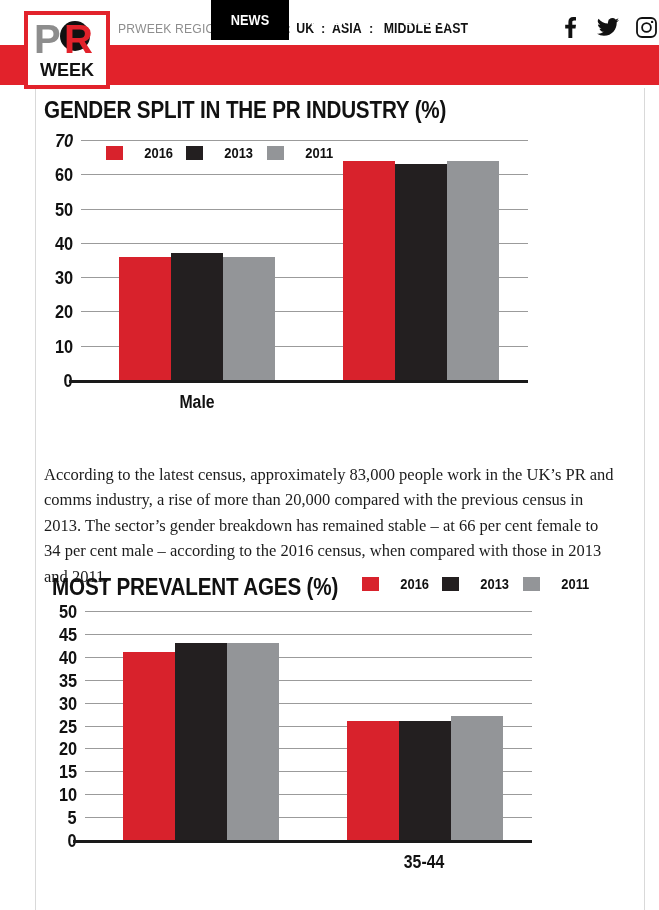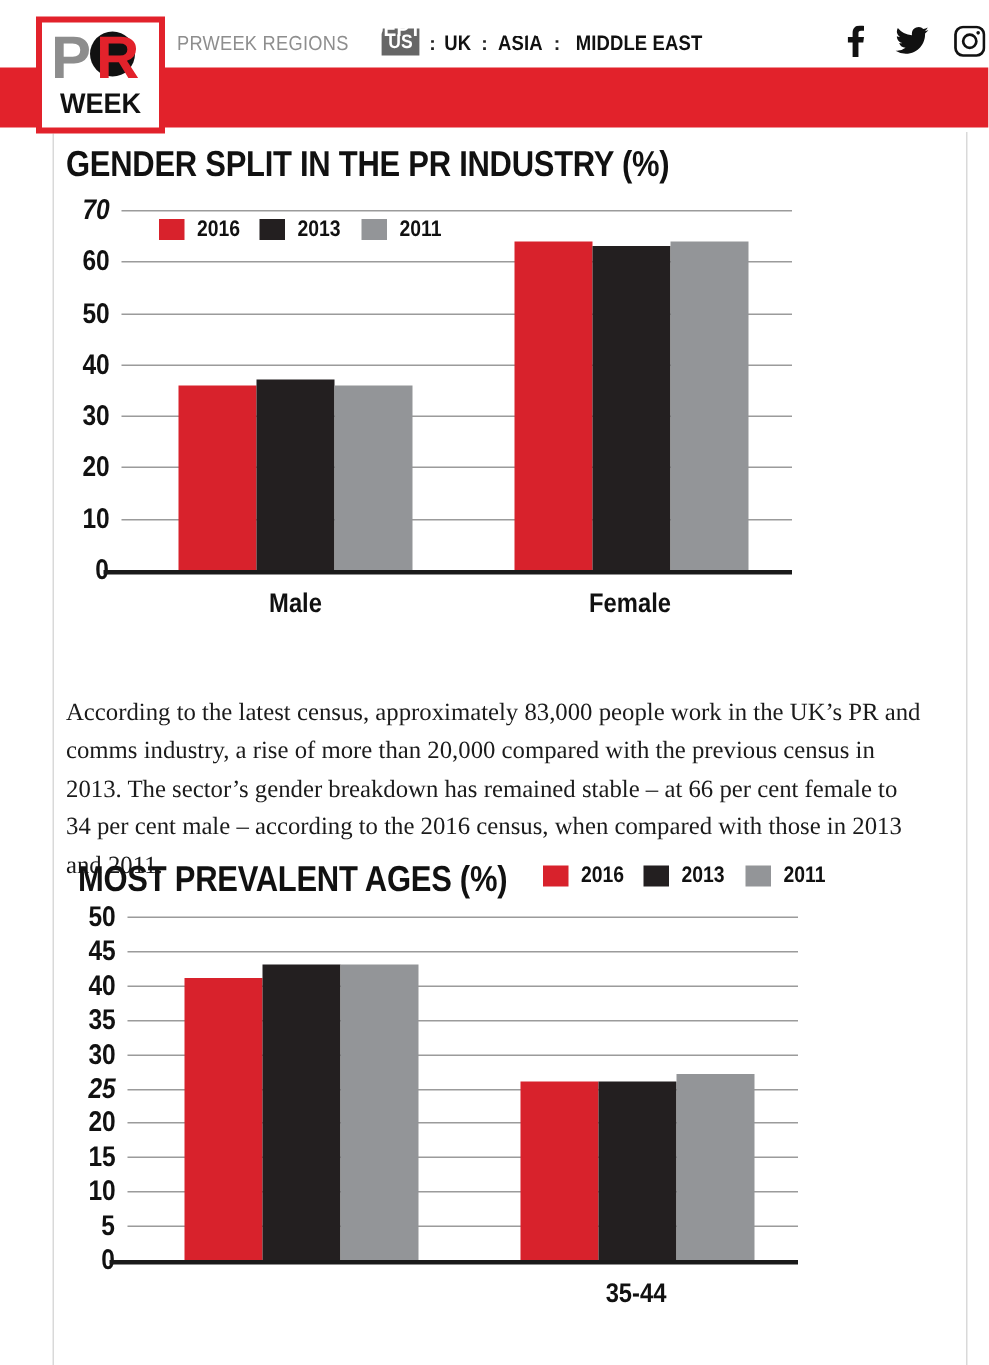--- a/index.html
+++ b/index.html
@@ -51,21 +51,21 @@
   
   .col-rule-left{position:absolute;left:35px;top:88px;width:1px;height:822px;background:#d9d9d9;}
   .col-rule-right{position:absolute;left:644px;top:88px;width:1px;height:822px;background:#d9d9d9;}
 
   
   .chart-title{font-family:"Liberation Sans",sans-serif;font-weight:bold;color:#111;
                font-size:24px;letter-spacing:-.2px;white-space:nowrap;text-align:right;}
   .chart-title span{display:inline-block;transform:scaleX(.86);transform-origin:left center;}
 
   .legend{display:flex;align-items:center;gap:11px;}
-  .leg{display:flex;align-items:center;gap:6px;justify-content:space-between;}
+  .leg{display:flex;align-items:center;gap:19px;justify-content:space-between;}
   .leg-sw{width:17px;height:14px;display:block;}
   .leg-txt{font-weight:bold;font-size:15px;color:#111;}
   .leg-txt span{display:inline-block;transform:scaleX(.86);}
 
   .plot{position:absolute;}
   .gridline{position:absolute;height:1px;background:#8a8a8a;opacity:.85;}
   .axisline{position:absolute;height:3px;background:#1a1a1a;}
   .ytick{position:absolute;text-align:right;font-weight:bold;color:#111;
          font-size:19px;line-height:19px;}
   .ytick span{display:inline-block;transform:scaleX(.86);transform-origin:right center;}
@@ -122,20 +122,23 @@
       <div class="soc">
         <svg width="21" height="21" viewBox="0 0 21 21">
           <rect x="1" y="1" width="19" height="19" rx="5" ry="5" fill="none" stroke="#111" stroke-width="1.8"></rect>
           <circle cx="10.5" cy="10.5" r="4.4" fill="none" stroke="#111" stroke-width="1.8"></circle>
           <circle cx="16.1" cy="4.9" r="1.2" fill="#111"></circle>
         </svg>
       </div>
     </div>
 
     <div class="navlist">
+      <div class="navitem active">
+        <span>NEWS</span>
+      </div>
       <div class="navitem">
         <span>IN-DEPTH</span>
       </div>
       <div class="navitem">
         <span>EVENTS</span>
       </div>
 
     </div>
   </div>
 
@@ -175,21 +178,20 @@
         <div class="gridline" style="left: 0px; top: 0px; width: 447px;"></div>
         <div class="ytick" style="left: -35px; width: 27px; top: -9px; font-style: italic;"><span>70</span></div>
         <div class="axisline" style="left: -12px; top: 240px; width: 459px;"></div>
         <div class="bar" title="Male 2016: 36" style="left: 38px; width: 52px; height: 123.429px; background: rgb(216, 34, 44);"></div>
         <div class="bar" title="Male 2013: 37" style="left: 90px; width: 52px; height: 126.857px; background: rgb(35, 31, 32);"></div>
         <div class="bar" title="Male 2011: 36" style="left: 142px; width: 52px; height: 123.429px; background: rgb(147, 149, 152);"></div>
         <div class="cat-label" style="left: 18px; width: 196px; top: 252px;"><span>Male</span></div>
         <div class="bar" title="Female 2016: 64" style="left: 261.5px; width: 52px; height: 219.429px; background: rgb(216, 34, 44);"></div>
         <div class="bar" title="Female 2013: 63" style="left: 313.5px; width: 52px; height: 216px; background: rgb(35, 31, 32);"></div>
         <div class="bar" title="Female 2011: 64" style="left: 365.5px; width: 52px; height: 219.429px; background: rgb(147, 149, 152);"></div>
-        <div class="cat-label" style="left: 241.5px; width: 196px; top: 252px;"><span>Female</span></div>
       </div>
     </div>
 
   <p class="copy">According to the latest census, approximately 83,000 people work in the UK’s PR and comms industry, a rise of more than 20,000 compared with the previous census in 2013. The sector’s gender breakdown has remained stable – at 66 per cent female to 34 per cent male – according to the 2016 census, when compared with those in 2013 and 2011.</p>
 
   <div id="chart1" style="position: absolute; left: 52px; top: 573px; width: 480px;">
       <div class="chart-title" style="position: absolute; left: 0px; top: 0px;"><span>MOST PREVALENT AGES (%)</span></div>
       <div class="legend" style="position: absolute; left: 310px; top: 2px;">
         <div class="leg">
           <span class="leg-sw" style="background: rgb(216, 34, 44);"></span>
@@ -208,21 +210,21 @@
         <div class="ytick" style="left: -31px; width: 23px; top: 220px;"><span>0</span></div>
         <div class="gridline" style="left: 0px; top: 206.1px; width: 447px;"></div>
         <div class="ytick" style="left: -31px; width: 23px; top: 197.1px;"><span>5</span></div>
         <div class="gridline" style="left: 0px; top: 183.2px; width: 447px;"></div>
         <div class="ytick" style="left: -31px; width: 23px; top: 174.2px;"><span>10</span></div>
         <div class="gridline" style="left: 0px; top: 160.3px; width: 447px;"></div>
         <div class="ytick" style="left: -31px; width: 23px; top: 151.3px;"><span>15</span></div>
         <div class="gridline" style="left: 0px; top: 137.4px; width: 447px;"></div>
         <div class="ytick" style="left: -31px; width: 23px; top: 128.4px;"><span>20</span></div>
         <div class="gridline" style="left: 0px; top: 114.5px; width: 447px;"></div>
-        <div class="ytick" style="left: -31px; width: 23px; top: 105.5px; font-style: italic;"><span>25</span></div>
+        <div class="ytick" style="left: -31px; width: 23px; top: 105.5px;"><span>25</span></div>
         <div class="gridline" style="left: 0px; top: 91.6px; width: 447px;"></div>
         <div class="ytick" style="left: -31px; width: 23px; top: 82.6px;"><span>30</span></div>
         <div class="gridline" style="left: 0px; top: 68.7px; width: 447px;"></div>
         <div class="ytick" style="left: -31px; width: 23px; top: 59.7px;"><span>35</span></div>
         <div class="gridline" style="left: 0px; top: 45.8px; width: 447px;"></div>
         <div class="ytick" style="left: -31px; width: 23px; top: 36.8px;"><span>40</span></div>
         <div class="gridline" style="left: 0px; top: 22.9px; width: 447px;"></div>
         <div class="ytick" style="left: -31px; width: 23px; top: 13.9px;"><span>45</span></div>
         <div class="gridline" style="left: 0px; top: 0px; width: 447px;"></div>
         <div class="ytick" style="left: -31px; width: 23px; top: -9px;"><span>50</span></div>

